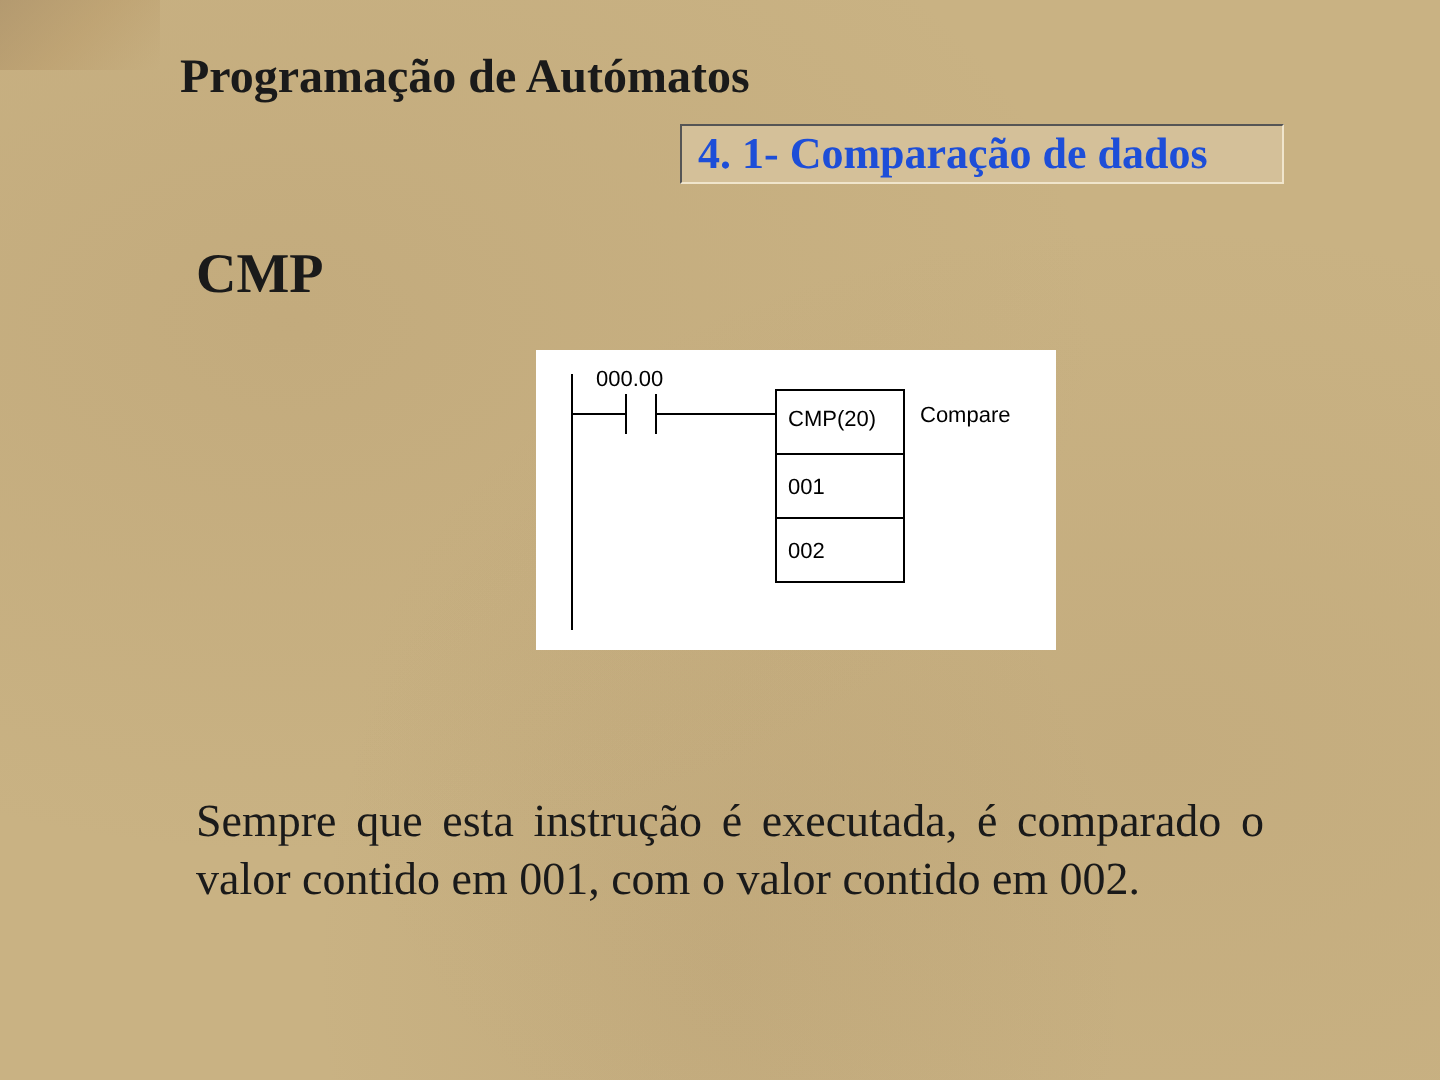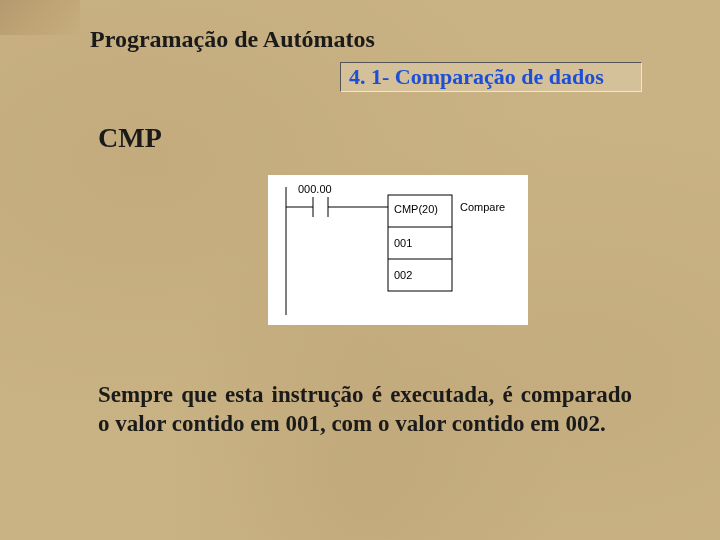--- a/index.html
+++ b/index.html
@@ -74,28 +74,27 @@
     width: 100%;
     height: 100%;
   }
   .diagram-text {
     font-family: Arial, sans-serif;
     font-size: 11px;
     fill: #000;
   }
   .body-text {
     position: absolute;
-    top: 380px;
+    top: 396px;
     left: 98px;
     width: 534px;
     font-size: 23px;
     color: #1a1a1a;
     text-align: justify;
     line-height: 1.28;
-    font-weight: bold;
   }
 </style>
 </head>
 <body>
 
 <div class="corner-accent"></div>
 
 <div class="main-title">Programação de Autómatos</div>
 
 <div class="subtitle-bar">

